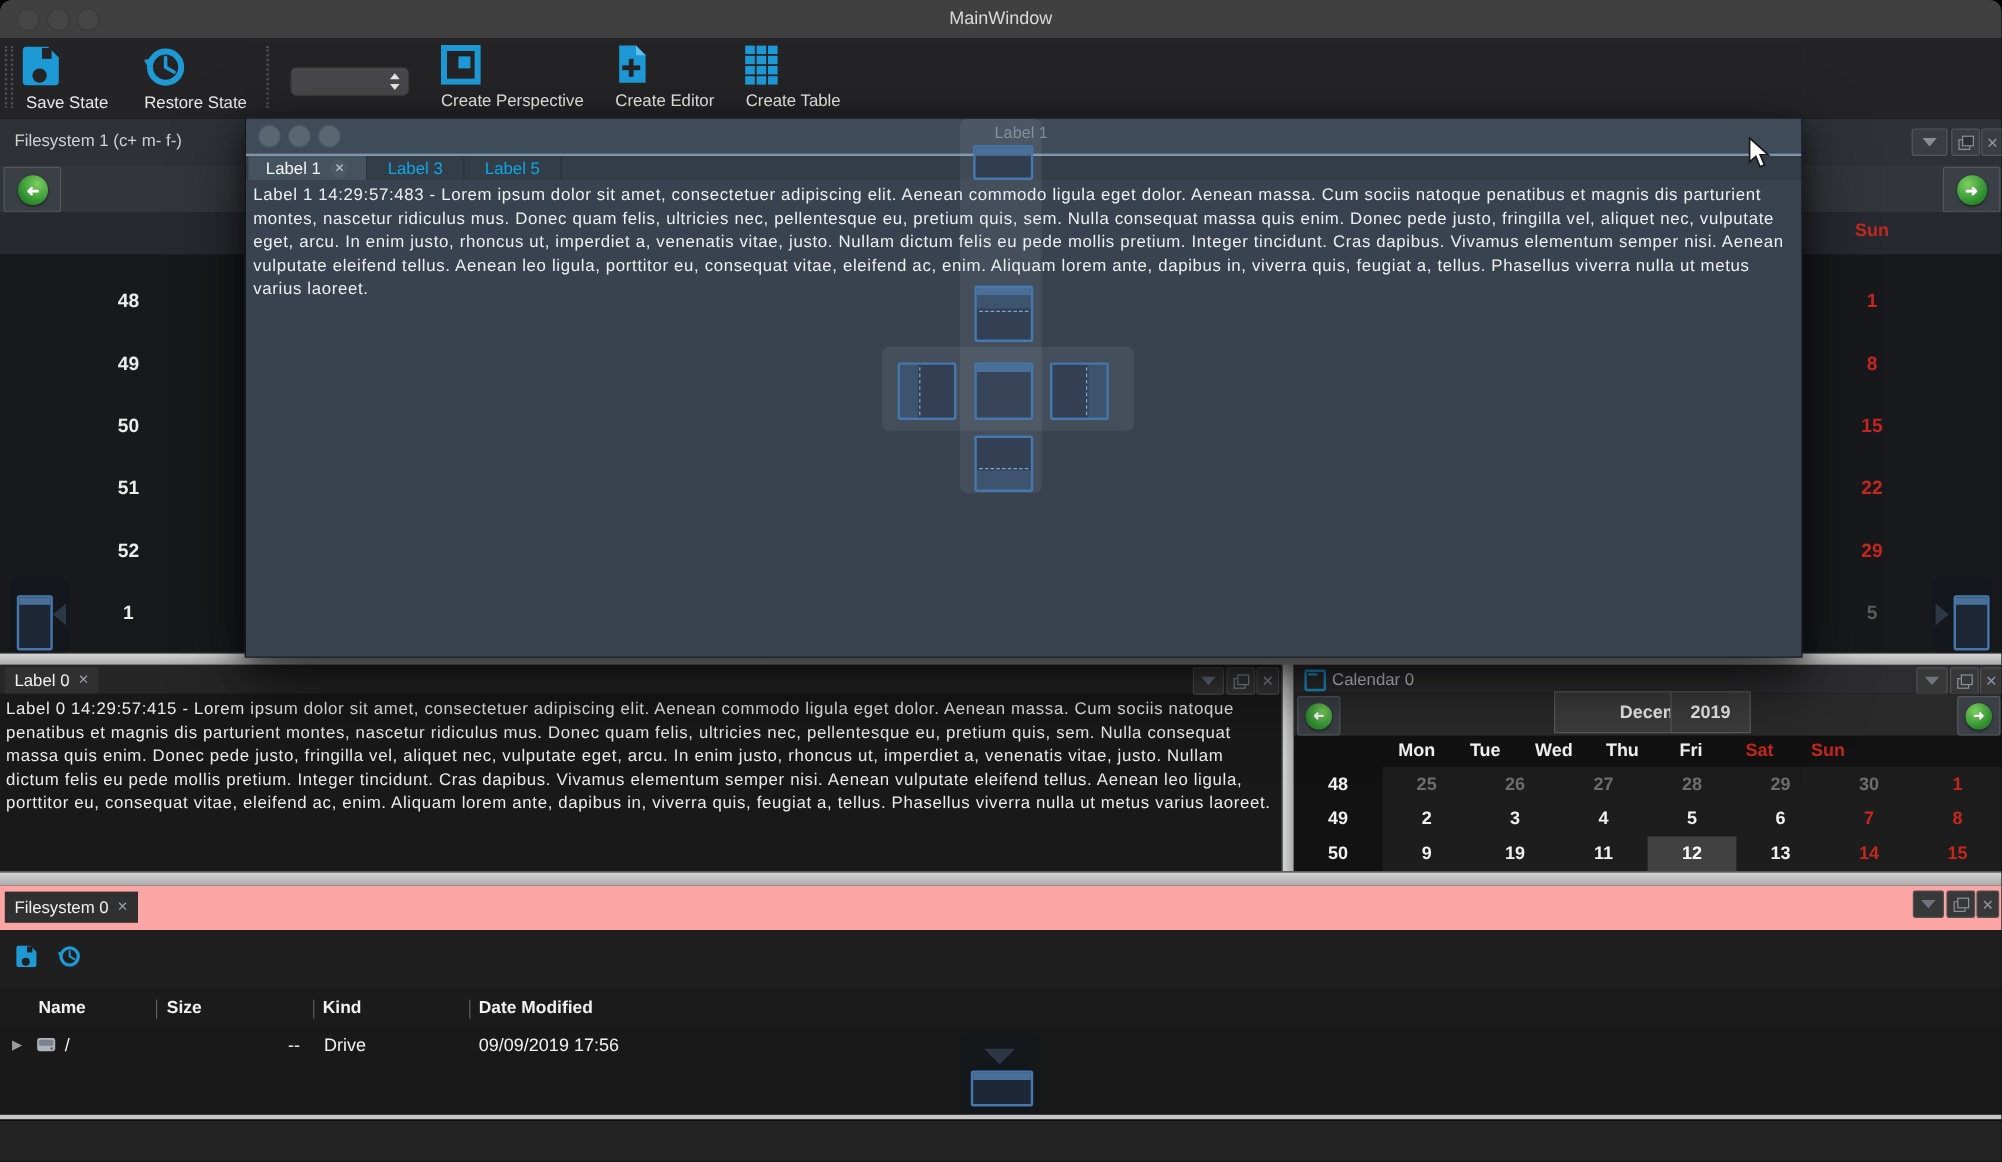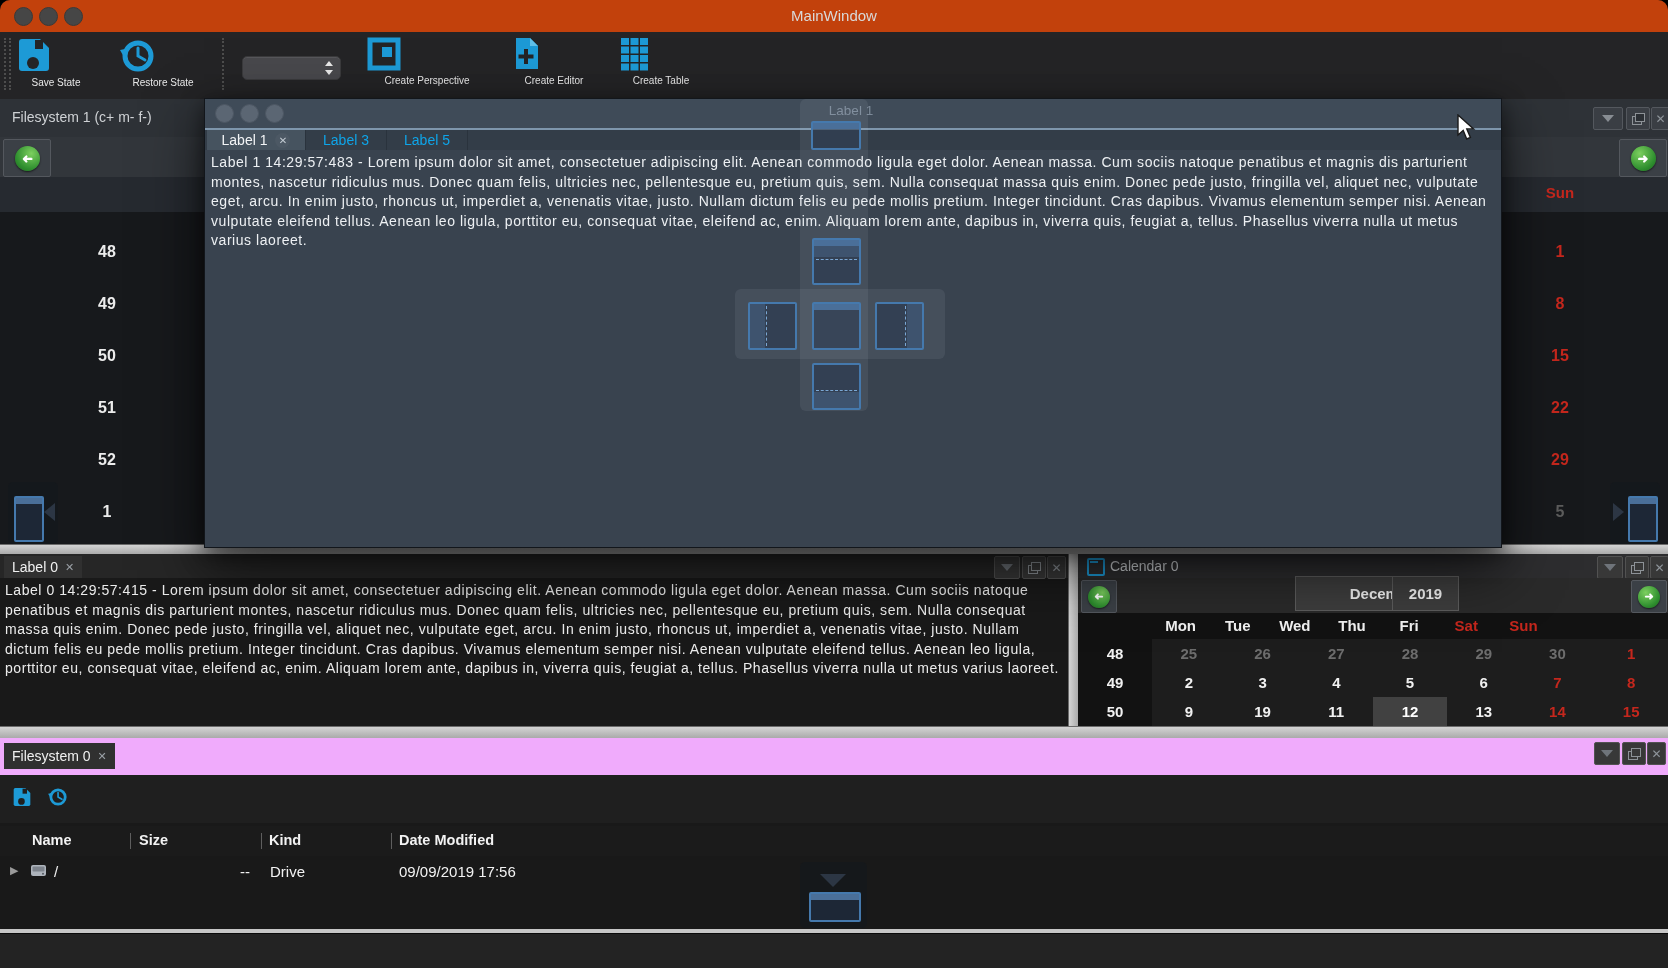--- a/index.html
+++ b/index.html
@@ -1,27 +1,27 @@
 <!DOCTYPE html>
 <html><head>
 <meta charset="utf-8">
 <style>
   html,body{margin:0;padding:0;background:#000;width:1668px;height:968px;overflow:hidden;
     font-family:"Liberation Sans", sans-serif;-webkit-font-smoothing:antialiased;}
   .abs{position:absolute;}
   #screen{position:absolute;left:0;top:0;width:1668px;height:968px;background:#1d1f21;
     border-radius:10px 10px 0 0;overflow:hidden;}
   
-  #titlebar{left:0;top:0;width:1668px;height:32px;background:#c2410c;border-bottom:1px solid #141414;text-decoration:underline;}
+  #titlebar{left:0;top:0;width:1668px;height:32px;background:#404040;border-bottom:1px solid #141414;text-decoration:underline;}
   .tl{position:absolute;top:7px;width:17px;height:17px;border-radius:50%;background:#464646;border:1px solid #3a3a3a;}
   #wtitle{left:0;top:0;width:1668px;height:32px;line-height:32px;text-align:center;color:#d9d9d9;font-size:15px;}
   
   #toolbar{left:0;top:32px;width:1668px;height:67px;background:#242426;border-bottom:1px solid #101010;}
   .tbdots{position:absolute;top:6px;height:52px;border-left:2px dotted #4d4d4d;}
-  .tbitem{position:absolute;top:4px;text-align:center;color:#e8e8e8;font-size:10px;}
+  .tbitem{position:absolute;top:4px;text-align:center;color:#e8e8e8;font-size:14px;}
   .tbitem .ic{display:block;margin:0 auto 3px auto;}
   .combo{position:absolute;left:242px;top:24px;width:97px;height:22px;background:#48484c;border:1px solid #3a3a3c;
     border-radius:5px;box-shadow:inset 0 1px 0 rgba(255,255,255,.08);}
   .combo .chev{position:absolute;right:6px;}
   .chev-up{top:4px;width:0;height:0;border-left:4px solid transparent;border-right:4px solid transparent;border-bottom:5px solid #e8e8e8;}
   .chev-dn{bottom:4px;width:0;height:0;border-left:4px solid transparent;border-right:4px solid transparent;border-top:5px solid #e8e8e8;}
   
   .dock-title-text{color:#cfd2d5;font-size:14px;}
   .mini-btn{position:absolute;width:24px;height:21px;background:#3a3e44;border:1px solid #54585e;border-radius:2px;
     display:flex;align-items:center;justify-content:center;}
@@ -69,21 +69,21 @@
   .cal0-hcell.red{color:#c5271d;}
   .cal0-row{position:absolute;left:0;width:590px;height:29px;display:flex;}
   .cal0-wk{width:74px;text-align:center;line-height:29px;font-size:15px;font-weight:bold;color:#f1f1f1;}
   .cal0-days{display:flex;flex:1;}
   .cal0-cell{flex:1;text-align:center;line-height:29px;font-size:15px;font-weight:bold;color:#f1f1f1;}
   .cal0-cell.muted{color:#6d6d6d;}
   .cal0-cell.red{color:#c5271d;}
   .cal0-cell.selected{background:#414141;color:#ffffff;}
   
   #fs0{left:0;top:738px;width:1668px;height:191px;background:#191919;}
-  #fs0-bar{position:absolute;left:0;top:0;width:1668px;height:37px;background:#f0abfc;}
+  #fs0-bar{position:absolute;left:0;top:0;width:1668px;height:37px;background:#fca5a5;}
   #fs0-toolbar{position:absolute;left:0;top:37px;width:1668px;height:48px;background:#1f1f1f;}
   #fs0-header{position:absolute;left:0;top:88px;width:1668px;height:30px;background:#1b1b1b;color:#f2f2f2;font-size:14.5px;font-weight:bold;}
   .colsep{position:absolute;top:7px;height:16px;border-left:1px solid #5e5e5e;}
   #fs0-row{position:absolute;left:0;top:118px;width:1668px;height:34px;color:#f2f2f2;font-size:15px;}
   
   #floatwin{left:204px;top:98px;width:1296px;height:448px;background:#39434f;border:1px solid #12161b;
     box-shadow:0 22px 55px rgba(0,0,0,.6),0 6px 20px rgba(0,0,0,.5);}
   #fw-titlebar{position:absolute;left:0;top:0;width:100%;height:29px;background:#3f4b58;}
   .fwl{position:absolute;top:5px;width:17px;height:17px;border-radius:50%;background:#5b6673;border:1px solid #4e5864;}
   #fw-topline{position:absolute;left:0;top:29px;width:100%;height:2px;background:#7e96ac;}

